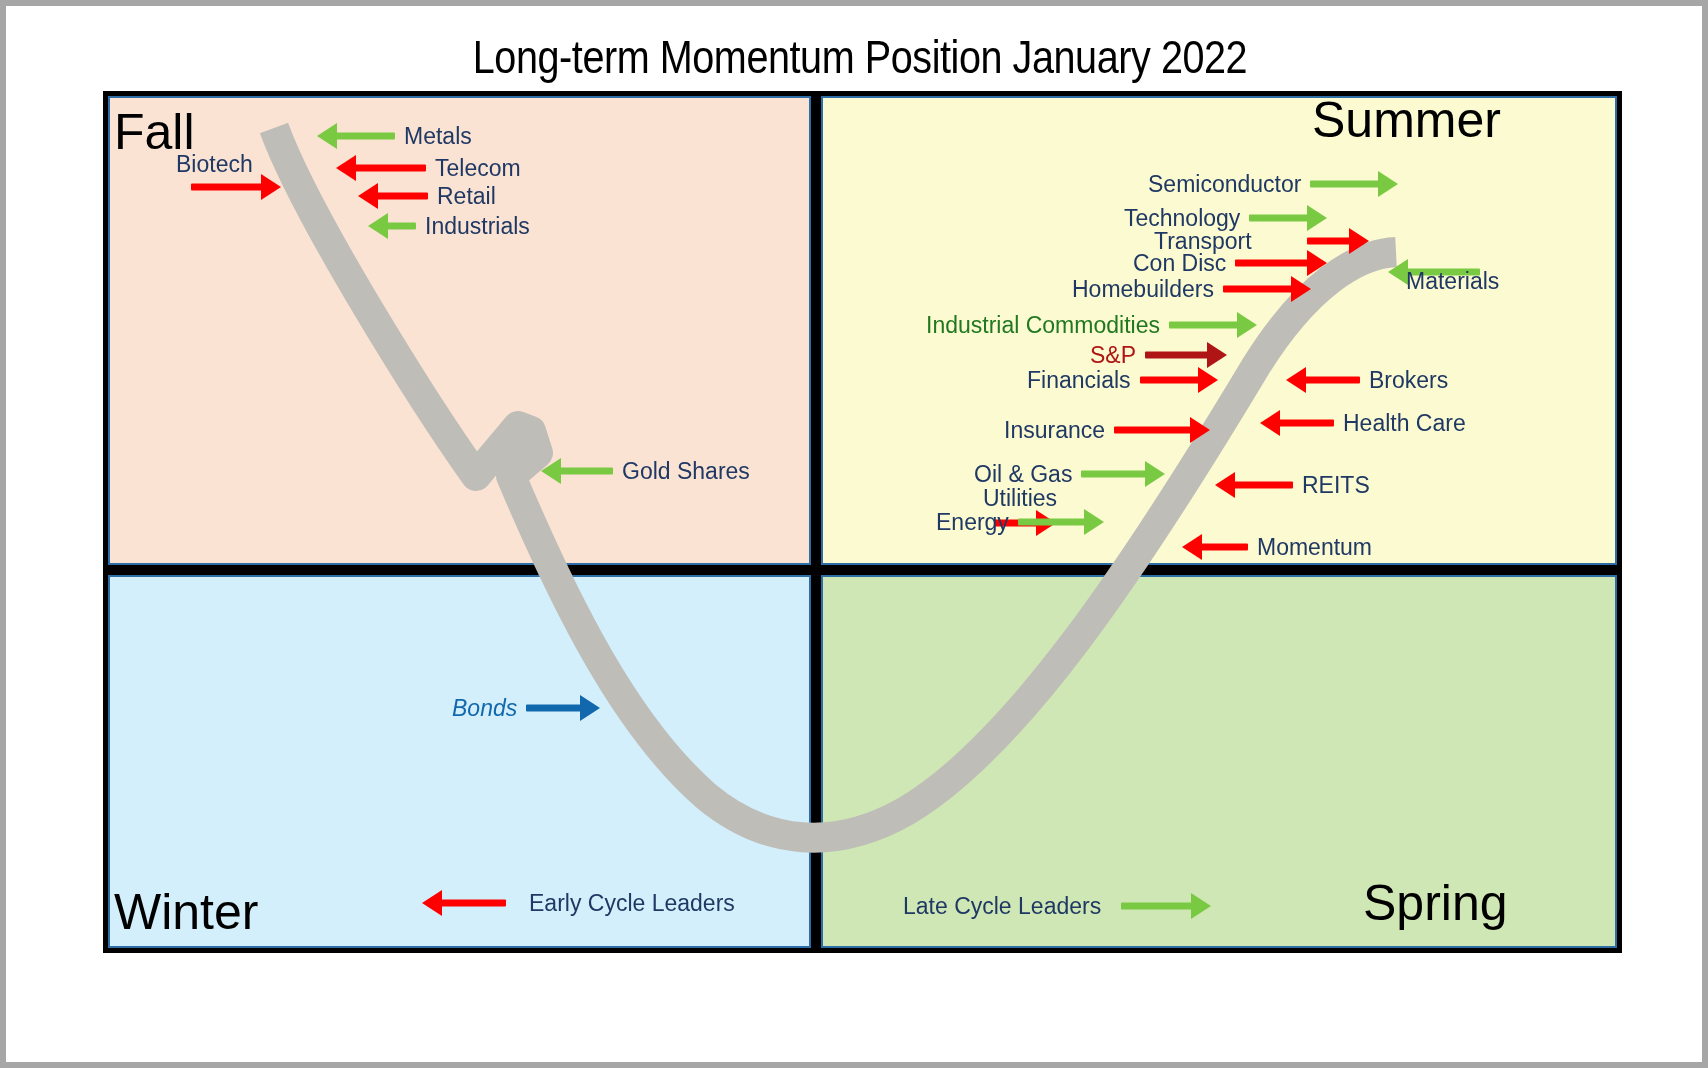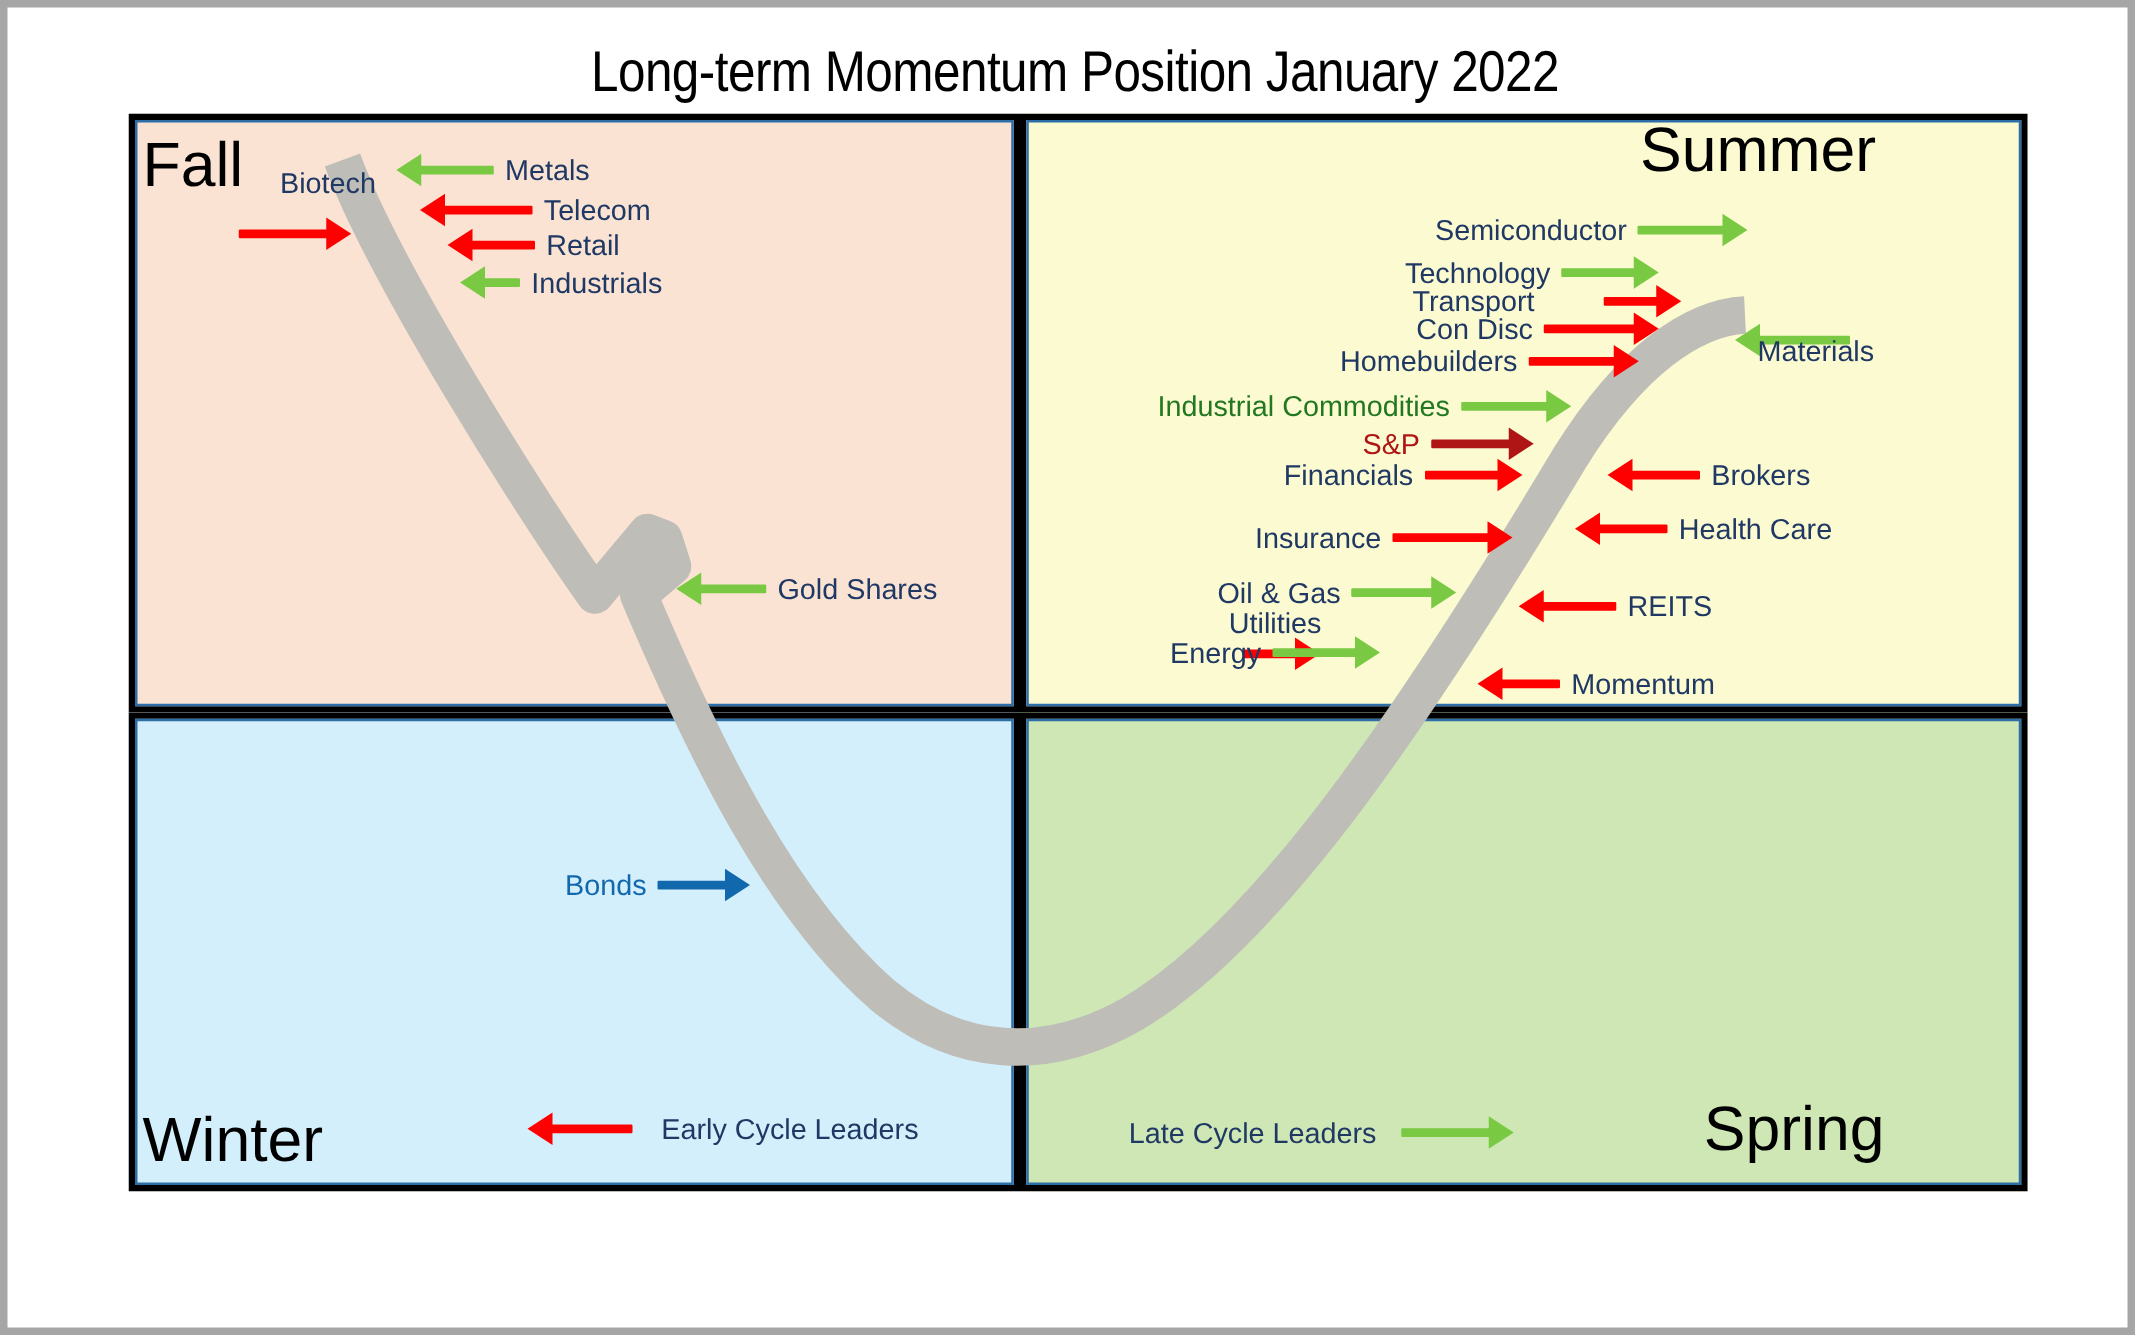--- a/index.html
+++ b/index.html
@@ -76,21 +76,21 @@
     white-space:nowrap;
     font-family:"Liberation Sans","DejaVu Sans",sans-serif;
     font-size:23px;
     line-height:1;
   }
   .note.rt{flex-direction:row;}        
   .note.lf{flex-direction:row;}        
   .lbl{color:#1f3864;}
   .lbl.green{color:#217821;}
   .lbl.dred{color:#b01515;}
-  .lbl.blue{color:#1268ad;}
+  .lbl.blue{color:#1268ad;font-style:italic;}
 
   .arw{position:relative;display:inline-block;flex:none;}
   .arw .shaft{position:absolute;top:50%;transform:translateY(-50%);height:7px;border-radius:1px;}
   .arw .head{position:absolute;top:50%;width:0;height:0;}
   
   .arw.r .shaft{left:0;right:16px;}
   .arw.r .head{right:0;transform:translateY(-50%);
     border-top:13px solid transparent;border-bottom:13px solid transparent;}
   
   .arw.l .shaft{right:0;left:16px;}
@@ -140,21 +140,21 @@
     <path d="M 498,424 L 533,424 L 540,448 L 508,472 Z" fill="#bfbdb8"></path>
   </svg>
 
   <div class="season" id="s-fall">Fall</div>
   <div class="season" id="s-summer">Summer</div>
   <div class="season" id="s-winter">Winter</div>
   <div class="season" id="s-spring">Spring</div>
 
   <div id="notes">
 
-    <div class="note rt" style="left:170px;top:129px;margin-left:48px;">
+    <div class="note rt" style="left:170px;top:147px;">
       <span class="lbl">Biotech</span>
     </div>
     <div class="note" style="left:185px;top:168px;">
       <span class="arw r c-red" style="width:90px;height:26px;">
           <span class="shaft"></span>
           <span class="head"></span>
         </span>
     </div>
 
     <div class="note lf" style="left:311px;top:117px;">
@@ -206,21 +206,21 @@
     </div>
 
     <div class="note rt" style="left:1118px;top:199px;">
       <span class="lbl">Technology</span>
       <span class="arw r c-green gap-r" style="width:78px;height:26px;">
           <span class="shaft"></span>
           <span class="head"></span>
         </span>
     </div>
 
-    <div class="note rt" style="left:1124px;top:222px;gap:46px;">
+    <div class="note rt" style="left:1148px;top:222px;gap:46px;">
       <span class="lbl">Transport</span>
       <span class="arw r c-red gap-r" style="width:62px;height:26px;">
           <span class="shaft"></span>
           <span class="head"></span>
         </span>
     </div>
 
     <div class="note rt" style="left:1127px;top:244px;">
       <span class="lbl">Con Disc</span>
       <span class="arw r c-red gap-r" style="width:92px;height:26px;">

